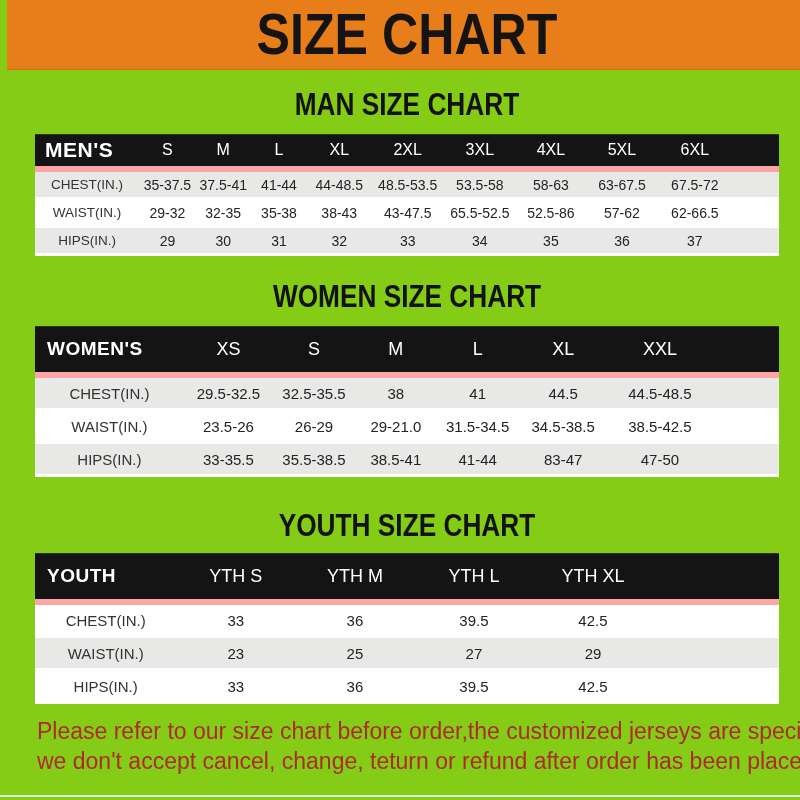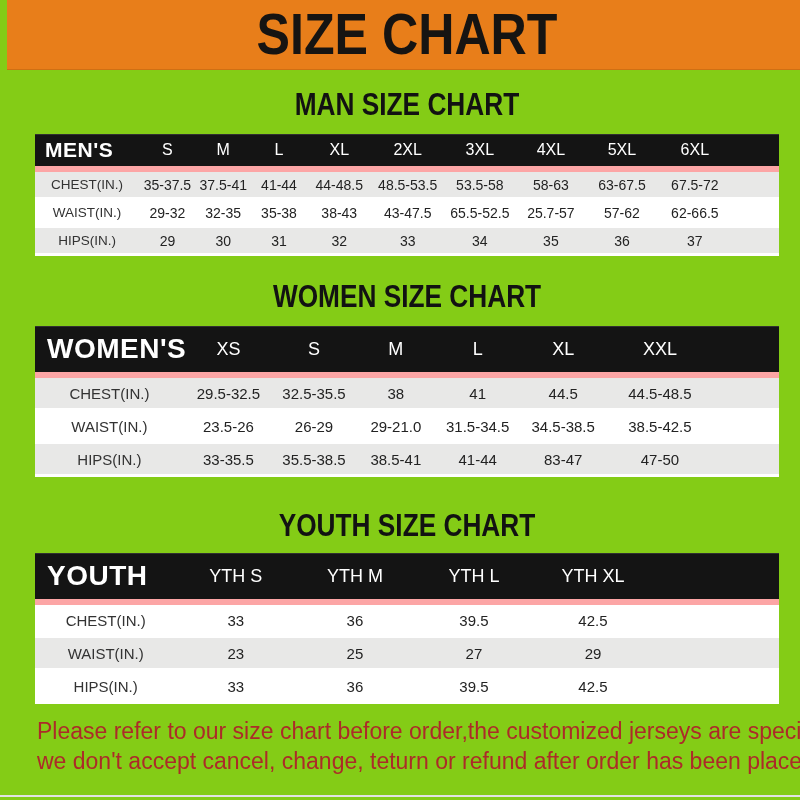--- a/index.html
+++ b/index.html
@@ -85,21 +85,21 @@
   .size-table td.row-label { color: #333333; }
   .row-shaded td { background: #e8e8e7; }
   .row-plain  td { background: #ffffff; }
 
   .men th { height: 30px; font-size: 16px; }
   .men th.corner { font-size: 21px; }
   .men td { height: 25px; font-size: 14px; }
   .men td.row-label { font-size: 13.5px; }
 
   .women th, .youth th { height: 44px; font-size: 18px; }
-  .women th.corner, .youth th.corner { font-size: 28px; padding-left: 12px; }
+  .women th.corner, .youth th.corner { font-size: 19px; padding-left: 12px; }
   .women td, .youth td { height: 30px; font-size: 15px; }
   .youth { border-bottom: 3px solid #dcdcdc; }
 
   
   .disclaimer {
     margin: 12px 0 0 30px;
     font-size: 23px;
     line-height: 30px;
     font-weight: normal;
   }
@@ -160,21 +160,21 @@
             <td></td>
           </tr>
           <tr class="row-plain">
             <td class="row-label">WAIST(IN.)</td>
             <td>29-32</td>
             <td>32-35</td>
             <td>35-38</td>
             <td>38-43</td>
             <td>43-47.5</td>
             <td>65.5-52.5</td>
-            <td>25.7-57</td>
+            <td>52.5-86</td>
             <td>57-62</td>
             <td>62-66.5</td>
             <td></td>
           </tr>
           <tr class="row-shaded">
             <td class="row-label">HIPS(IN.)</td>
             <td>29</td>
             <td>30</td>
             <td>31</td>
             <td>32</td>

